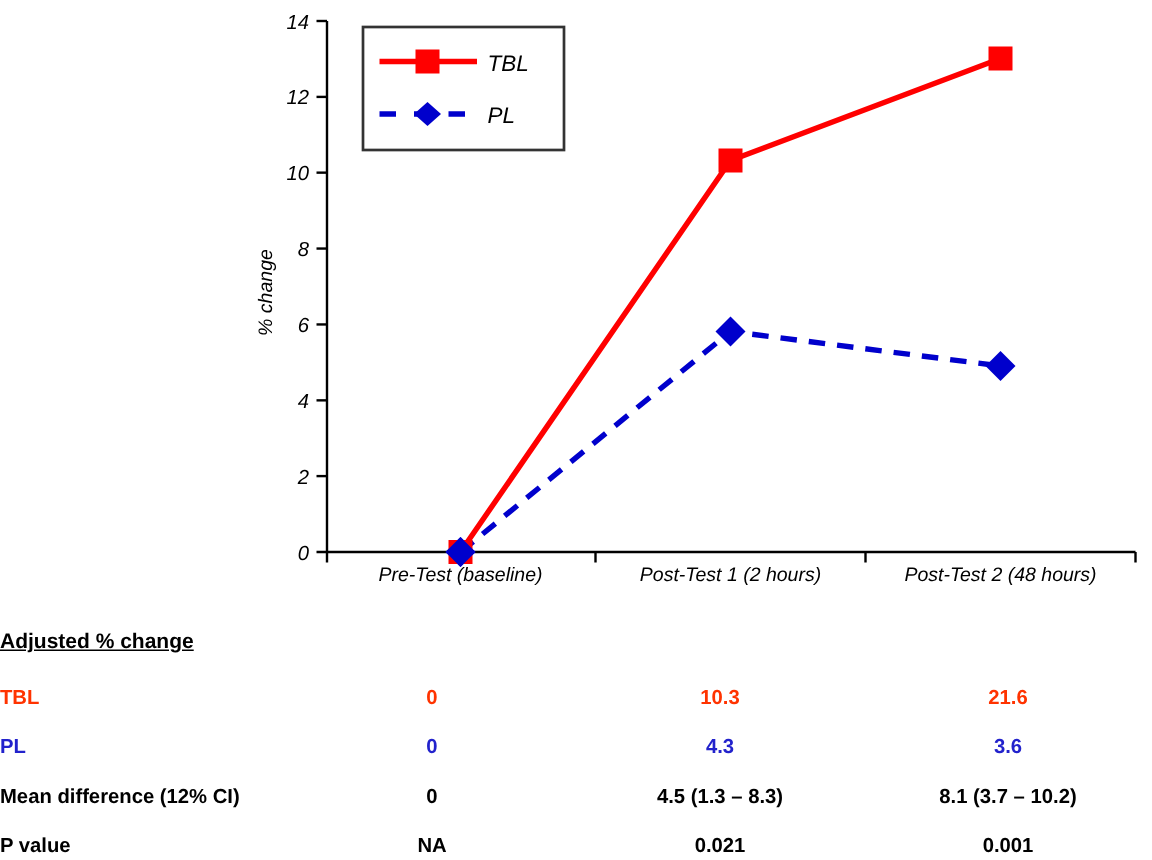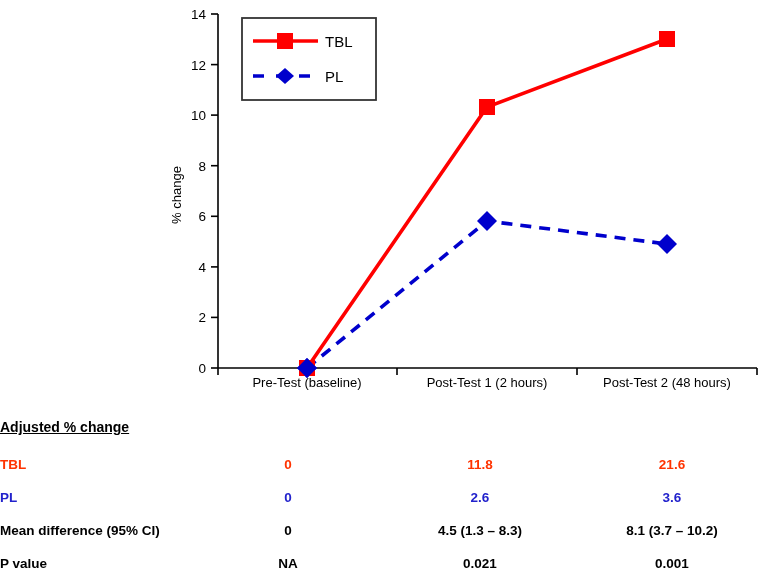--- a/index.html
+++ b/index.html
@@ -24,20 +24,21 @@
     height: 573px;
   }
 
   
   #chart-area {
     position: absolute;
     left: 0;
     top: 0;
     width: 768px;
     height: 405px;
+    font-style: italic;
   }
 
   #chart-svg {
     position: absolute;
     left: 0;
     top: 0;
     display: block;
   }
 
   .axis-label-text {
@@ -203,33 +204,33 @@
       <tbody>
         <tr class="header-row">
           <td class="rowhead" colspan="4">
             <span class="section-title">Adjusted % change</span>
           </td>
         </tr>
 
         <tr>
           <td class="rowhead tbl-color">TBL</td>
           <td class="cell c1 tbl-color">0</td>
-          <td class="cell c2 tbl-color">11.8</td>
+          <td class="cell c2 tbl-color">10.3</td>
           <td class="cell c3 tbl-color">21.6</td>
         </tr>
 
         <tr>
           <td class="rowhead pl-color">PL</td>
           <td class="cell c1 pl-color">0</td>
-          <td class="cell c2 pl-color">2.6</td>
+          <td class="cell c2 pl-color">4.3</td>
           <td class="cell c3 pl-color">3.6</td>
         </tr>
 
         <tr>
-          <td class="rowhead">Mean difference (95% CI)</td>
+          <td class="rowhead">Mean difference (12% CI)</td>
           <td class="cell c1">0</td>
           <td class="cell c2">4.5 (1.3 – 8.3)</td>
           <td class="cell c3">8.1 (3.7 – 10.2)</td>
         </tr>
 
         <tr>
           <td class="rowhead">P value</td>
           <td class="cell c1">NA</td>
           <td class="cell c2">0.021</td>
           <td class="cell c3">0.001</td>

